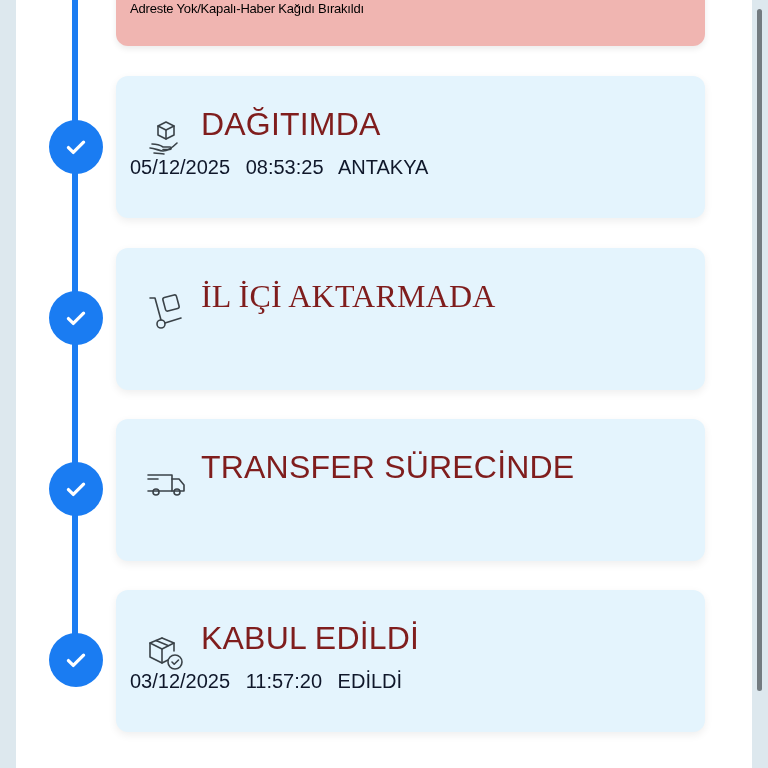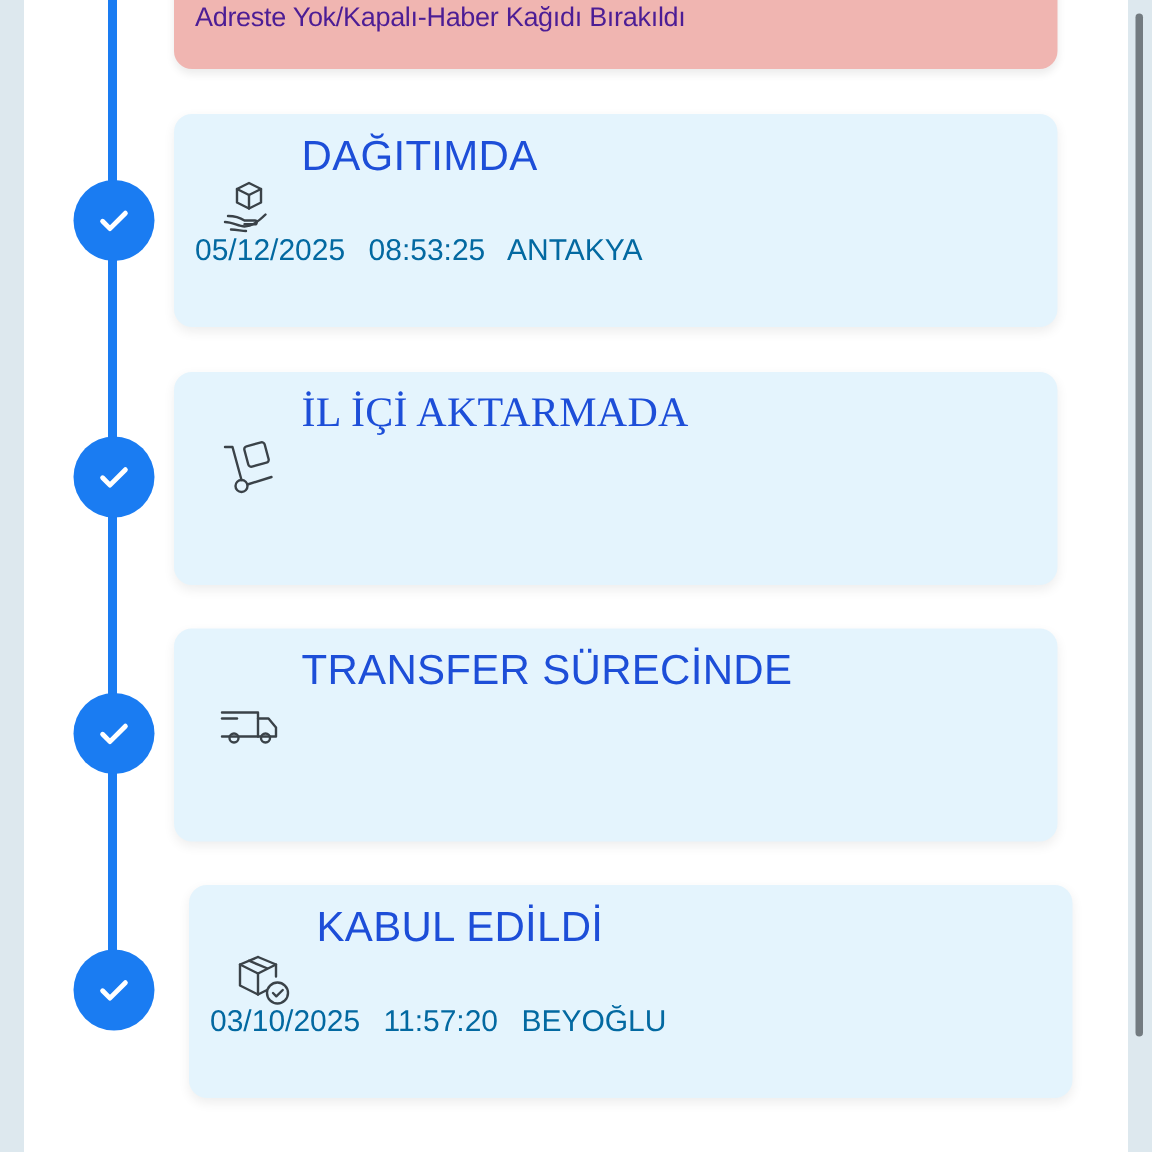--- a/index.html
+++ b/index.html
@@ -25,49 +25,49 @@
       position: absolute;
       left: 116px; top: -20px;
       width: 589px; height: 66px;
       background: #f0b5b1;
       border-radius: 12px;
       box-shadow: 0 3px 6px rgba(0,0,0,0.08);
     }
     .alert-text {
       position: absolute;
       left: 14px; top: 21px;
-      font-size: 18px;
-      color: #4c1d95;
+      font-size: 13px;
+      color: #000000;
       letter-spacing: -0.2px;
     }
     .event-card {
       position: absolute;
       left: 116px;
       width: 589px; height: 142px;
       background: #e4f4fd;
       border-radius: 12px;
       box-shadow: 0 3px 8px rgba(0,0,0,0.07);
     }
     .event-icon {
       position: absolute;
       left: 28px; top: 42px;
       width: 44px; height: 44px;
     }
     .event-title {
       position: absolute;
-      left: 85px; top: 12px;
-      font-size: 28px;
-      color: #1d4ed8;
+      left: 85px; top: 30px;
+      font-size: 32px;
+      color: #7f1d1d;
       letter-spacing: 0.2px;
     }
     .event-meta {
       position: absolute;
       left: 14px; top: 80px;
       font-size: 20px;
-      color: #0369a1;
+      color: #0f172a;
       white-space: nowrap;
       text-align: right;
     }
     .event-meta span { margin-right: 10px; }
     .check-circle {
       position: absolute;
       left: 49px;
       width: 54px; height: 54px;
       border-radius: 50%;
       background: #1a7cf2;
@@ -155,34 +155,34 @@
     </svg>
   </div>
   <div class="event-title">TRANSFER SÜRECİNDE</div>
 </div>
 
 <div class="check-circle" style="top:633px;">
   <svg width="26" height="26" viewBox="0 0 24 24">
       <path d="M5 12.5l4.5 4.5L19 7.5" fill="none" stroke="#fff" stroke-width="3" stroke-linecap="round" stroke-linejoin="round"></path>
     </svg>
 </div>
-<div class="event-card" style="top:590px;margin-left:10px;">
+<div class="event-card" style="top:590px;">
   <div class="event-icon">
     <svg width="44" height="44" viewBox="0 0 44 44" fill="none" stroke="#3a4248" stroke-width="1.6" stroke-linejoin="round" stroke-linecap="round">
       <path d="M18 6l12 5v8"></path>
         <path d="M18 6L6 11v14l12 6 6-3"></path>
         <path d="M6 11l12 6 12-6"></path>
         <path d="M18 17v14"></path>
         <path d="M12 8.5l12 5"></path>
       <circle cx="31" cy="30" r="7"></circle>
         <path d="M28 30l2.2 2.2L34.5 28"></path>
     </svg>
   </div>
   <div class="event-title">KABUL EDİLDİ</div>
   <div class="event-meta">
-    <span>03/10/2025</span>
+    <span>03/12/2025</span>
     <span>11:57:20</span>
-    <span>BEYOĞLU</span>
+    <span>EDİLDİ</span>
   </div>
 </div>
 
 <div class="scrollbar-track"></div>
 <div class="scrollbar-thumb"></div>
 
 </body></html>

